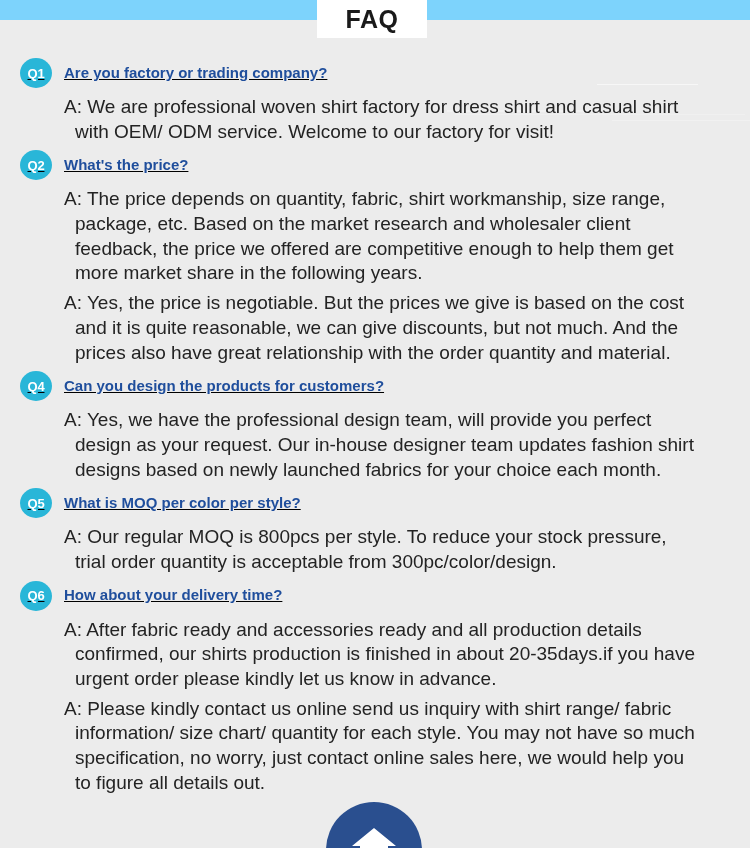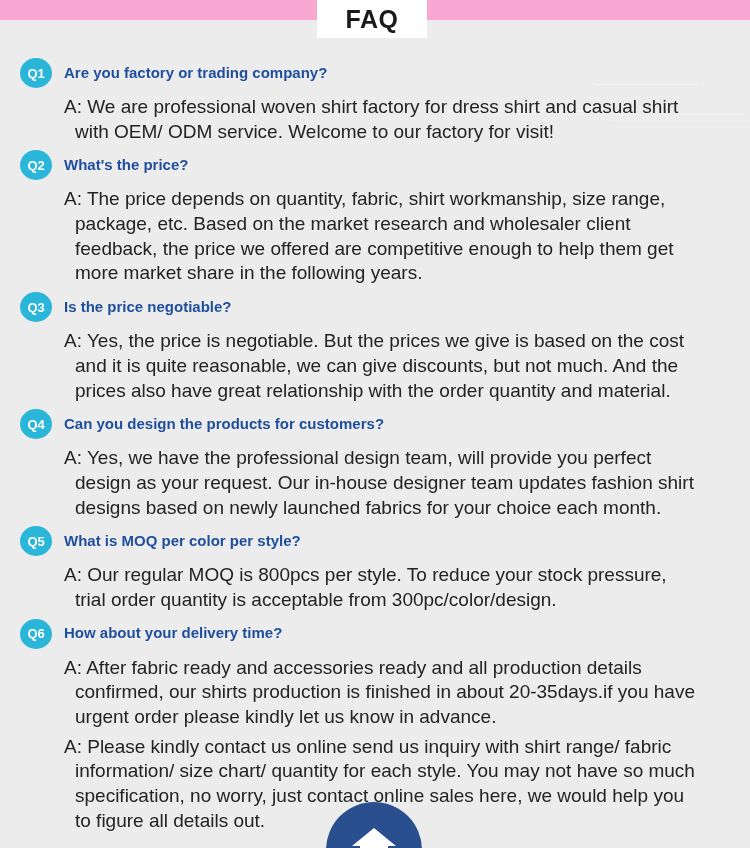--- a/index.html
+++ b/index.html
@@ -11,21 +11,21 @@
     height: 848px;
     background: #ffffff;
     font-family: "Liberation Sans", sans-serif;
     overflow: hidden;
   }
 
   .page {
     position: relative;
     width: 750px;
     height: 848px;
-    background: #f9a8d4;
+    background: #7dd3fc;
   }
 
   
   .panel {
     position: absolute;
     left: 0;
     top: 20px;
     width: 750px;
     height: 828px;
     background: #ececec;
@@ -75,20 +75,21 @@
     position: relative;
     margin-bottom: 4px;
   }
 
   .q-row {
     position: relative;
     display: flex;
     align-items: center;
     padding-left: 20px;
     min-height: 34px;
+    text-decoration: underline;
   }
 
   .q-badge {
     flex: 0 0 auto;
     width: 32px;
     height: 30px;
     border-radius: 50%;
     background: #29b6d8;
     color: #ffffff;
     font-size: 13px;
@@ -164,24 +165,20 @@
         <div class="a-block">A: We are professional woven shirt factory  for dress shirt and casual shirt with OEM/ ODM service. Welcome to our factory for visit!</div>
       </div>
       <div class="faq-item">
         <div class="q-row">
           <div class="q-badge">Q2</div>
           <div class="q-text">What's the price?</div>
         </div>
         <div class="a-block">A: The price depends on quantity, fabric, shirt workmanship, size range, package, etc. Based on the market research and wholesaler client feedback, the price we offered are competitive enough to help them get more market share in the following years.</div>
       </div>
       <div class="faq-item">
-        <div class="q-row">
-          <div class="q-badge">Q3</div>
-          <div class="q-text">Is the price negotiable?</div>
-        </div>
         <div class="a-block">A: Yes, the price is negotiable. But the prices we give is based on the cost and it is quite reasonable, we can give discounts, but not much. And the prices also have great relationship with the order quantity and material.</div>
       </div>
       <div class="faq-item">
         <div class="q-row">
           <div class="q-badge">Q4</div>
           <div class="q-text">Can you design the products for customers?</div>
         </div>
         <div class="a-block">A: Yes, we have the professional design team, will provide you perfect design as your request. Our in-house designer team updates fashion shirt designs based on newly launched fabrics for your choice each month.</div>
       </div>
       <div class="faq-item">

